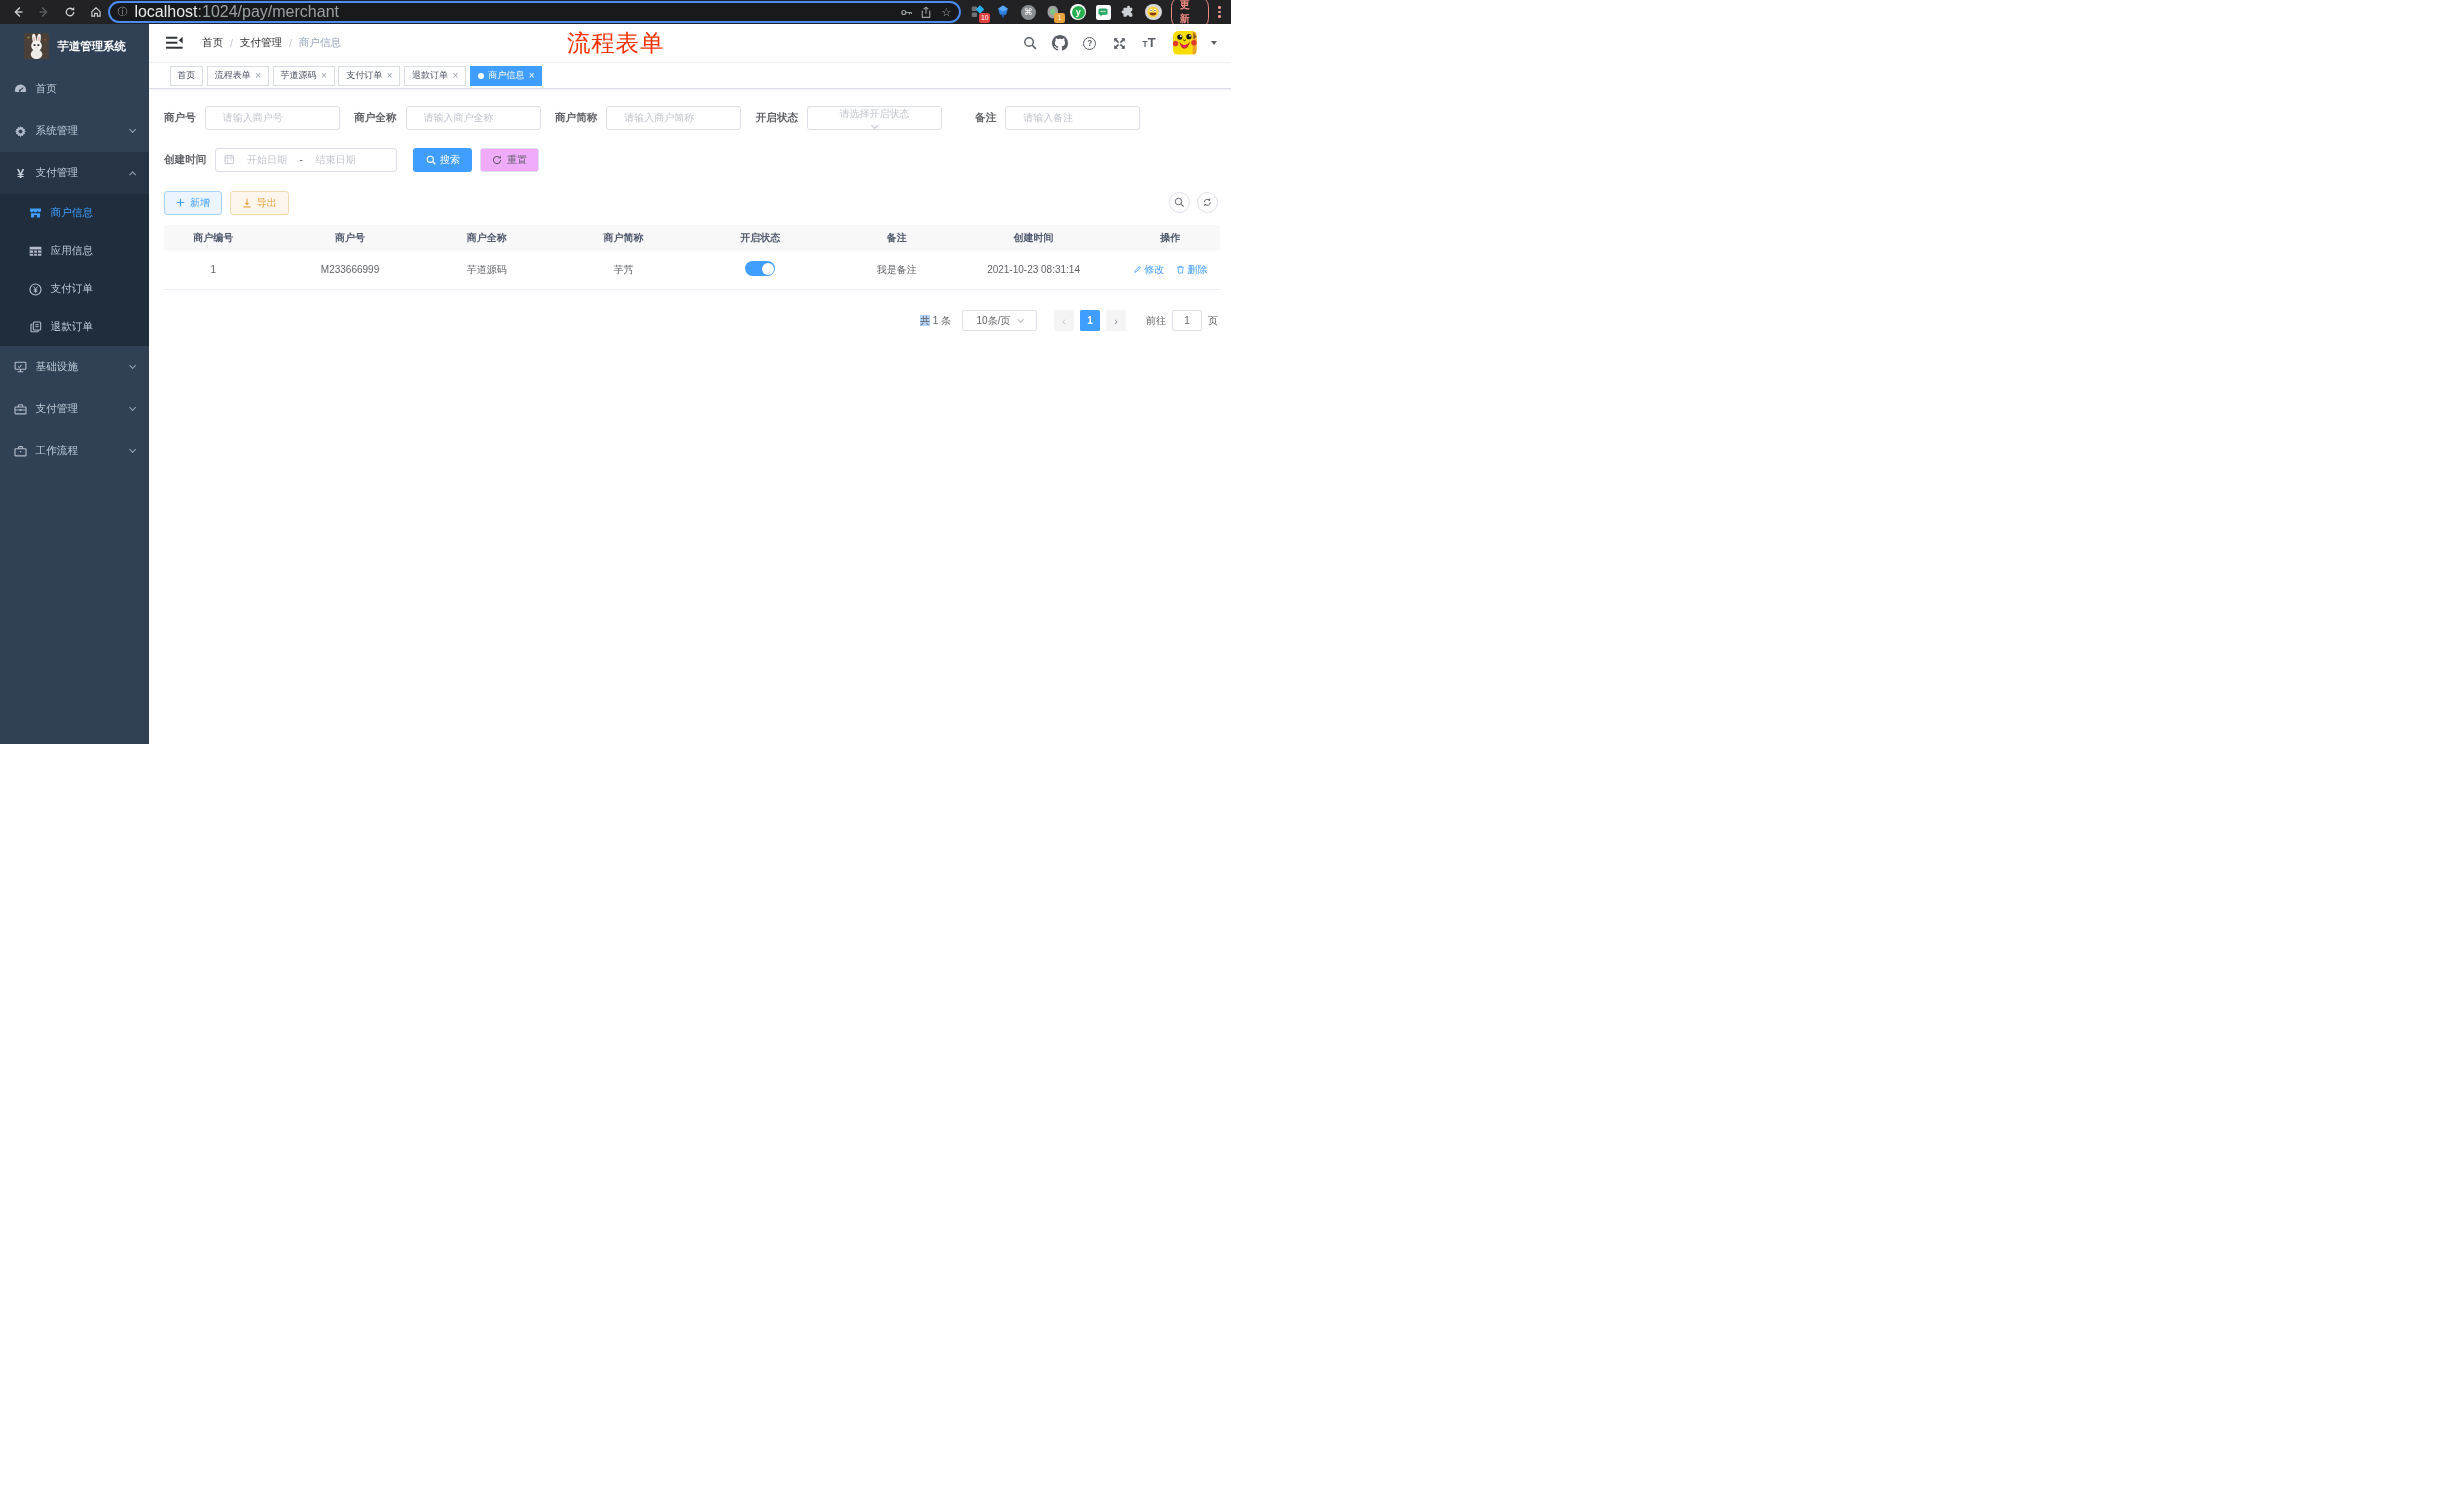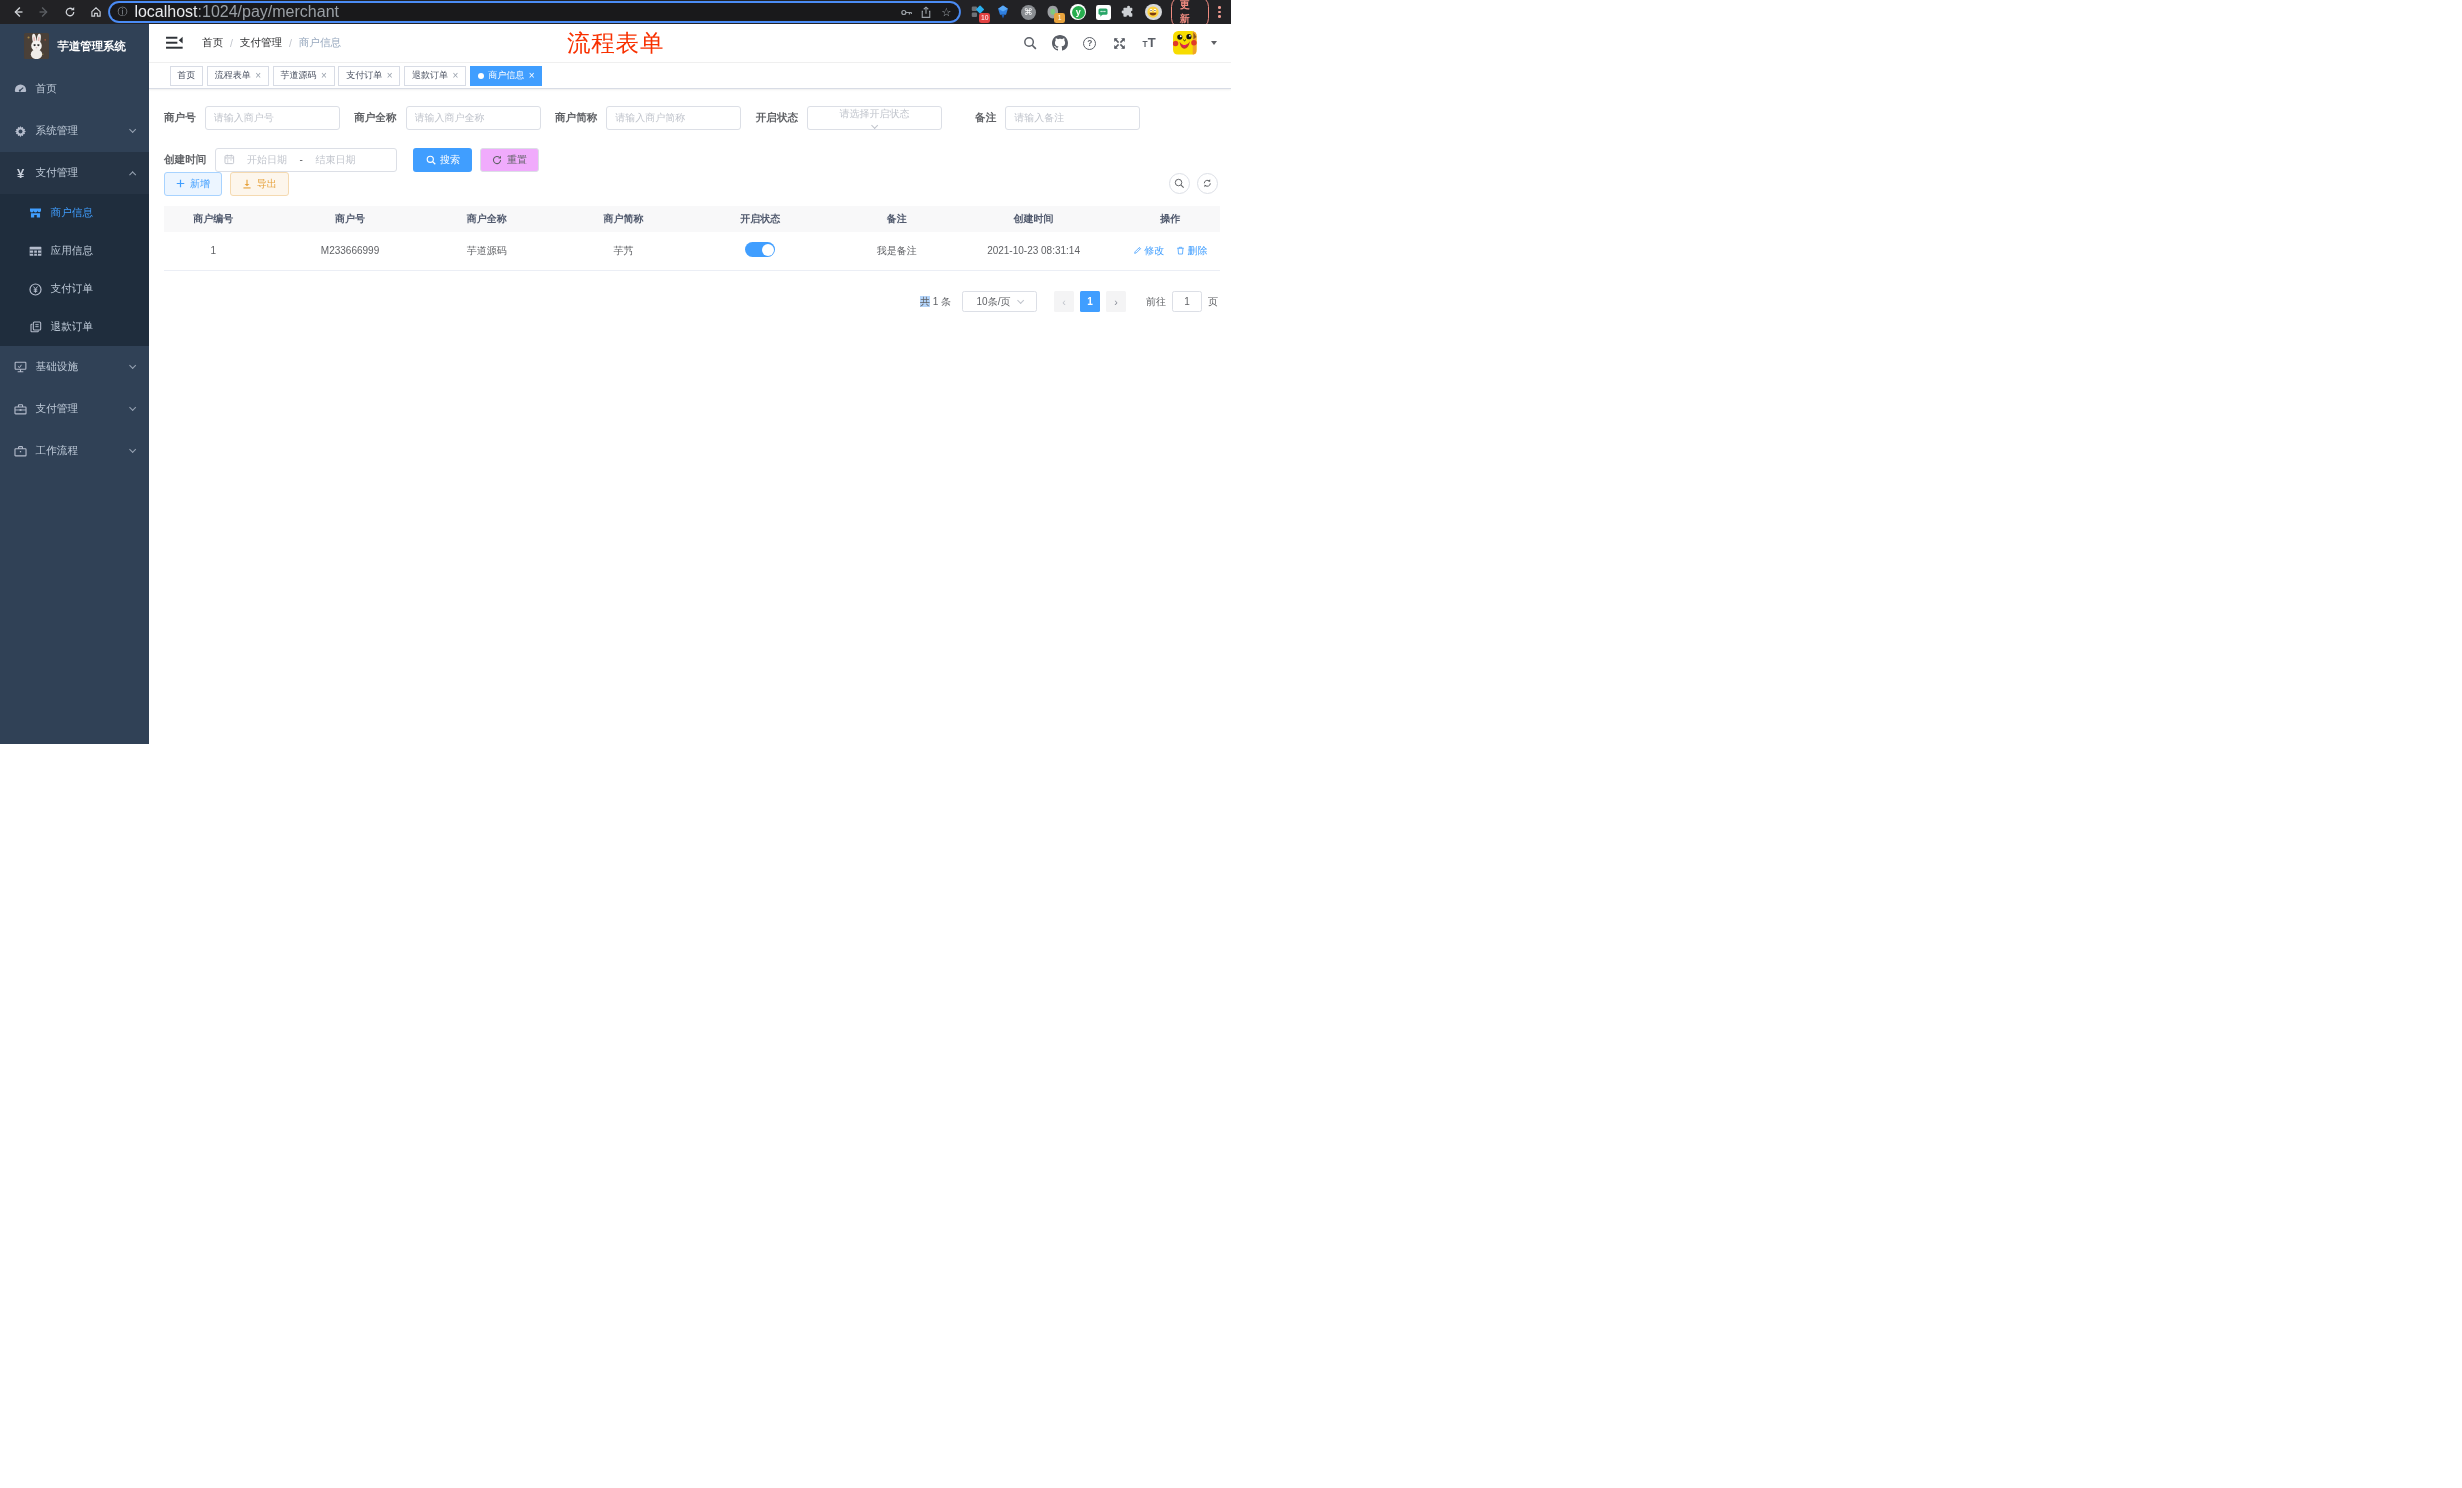--- a/index.html
+++ b/index.html
@@ -82,39 +82,39 @@
   .tag.active { background:#409eff; border-color:#409eff; color:#fff; }
   .tag.active .dot { width:6px; height:6px; border-radius:50%; background:#fff; }
   .tag.active .x { color:#fff; }
 
   
   .content { padding:16.7px 11.4px 0 15px; flex:1; }
   .filter-row { display:flex; align-items:center; margin-bottom:18px; }
   .f-item { display:flex; align-items:center; margin-right:14.4px; }
   .f-label { font-size:10.6px; font-weight:700; color:#606266; margin-right:9px; white-space:nowrap; }
   .f-box { width:135px; height:24px; border:0.8px solid #dcdfe6; border-radius:3px; background:#fff;
-           display:flex; align-items:center; padding:0 8px; }
+           display:flex; align-items:center; padding:0 17px; }
   .f-box input { border:none; outline:none; width:100%; font-size:10px; color:#606266; background:transparent; }
   .f-box input::placeholder { color:#c0c4cc; }
   .f-select { justify-content:space-between; cursor:pointer;flex-direction:column; }
   .ph { font-size:10px; color:#c0c4cc; }
   .sel-chev { width:5.3px; height:5.3px; border-right:1.1px solid #c0c4cc; border-bottom:1.1px solid #c0c4cc;
               transform:rotate(45deg); margin-top:-2.3px; flex-shrink:0; }
   .date-box { width:182px; height:24px; border:0.8px solid #dcdfe6; border-radius:3px; display:flex;
               align-items:center; padding:0 7.6px; gap:4.5px; }
   .date-box input { border:none; outline:none; width:56px; font-size:10px; text-align:center; color:#606266; }
   .date-box input::placeholder { color:#c0c4cc; }
   .date-sep { color:#606266; font-size:10px; }
   .btn { height:24px; border-radius:3px; font-size:10px; display:inline-flex; align-items:center;
          justify-content:center; gap:4.5px; cursor:pointer; border:0.8px solid transparent; padding:0 11.4px; }
   .btn-primary { background:#409eff; color:#fff; margin-left:6.8px; }
   .btn-plain { background:#f0abfc; border-color:#dcdfe6; color:#606266; margin-left:7.6px; }
   .btn-add { background:#ecf5ff; border-color:#a8d3ff; color:#409eff; }
   .btn-export { background:#fdf6ec; border-color:#f5dab1; color:#e6a23c; margin-left:7.6px; }
-  .toolbar { display:flex; align-items:center; }
+  .toolbar { display:flex; align-items:center; margin-top:19px; }
   .tool-right { margin-left:auto; display:flex; gap:7.6px; padding-right:1.5px; }
   .circle-btn { width:21px; height:21px; border-radius:50%; border:0.8px solid #dcdfe6; background:#fff;
                 display:flex; align-items:center; justify-content:center; color:#606266; cursor:pointer; }
 
   .table { margin-top:10px; }
   .trh, .trd { display:grid; grid-template-columns:repeat(8,1fr); align-items:center; text-align:center;gap:38px; }
   .trh { background:#f8f8f9; height:26px; font-size:10px; font-weight:700; color:#515a6e; }
   .trd { height:39px; font-size:10px; color:#606266; border-bottom:0.8px solid #ebeef5; }
   .switch { width:30px; height:15px; border-radius:7.6px; background:#409eff; position:relative;
             display:inline-block; cursor:pointer; }

